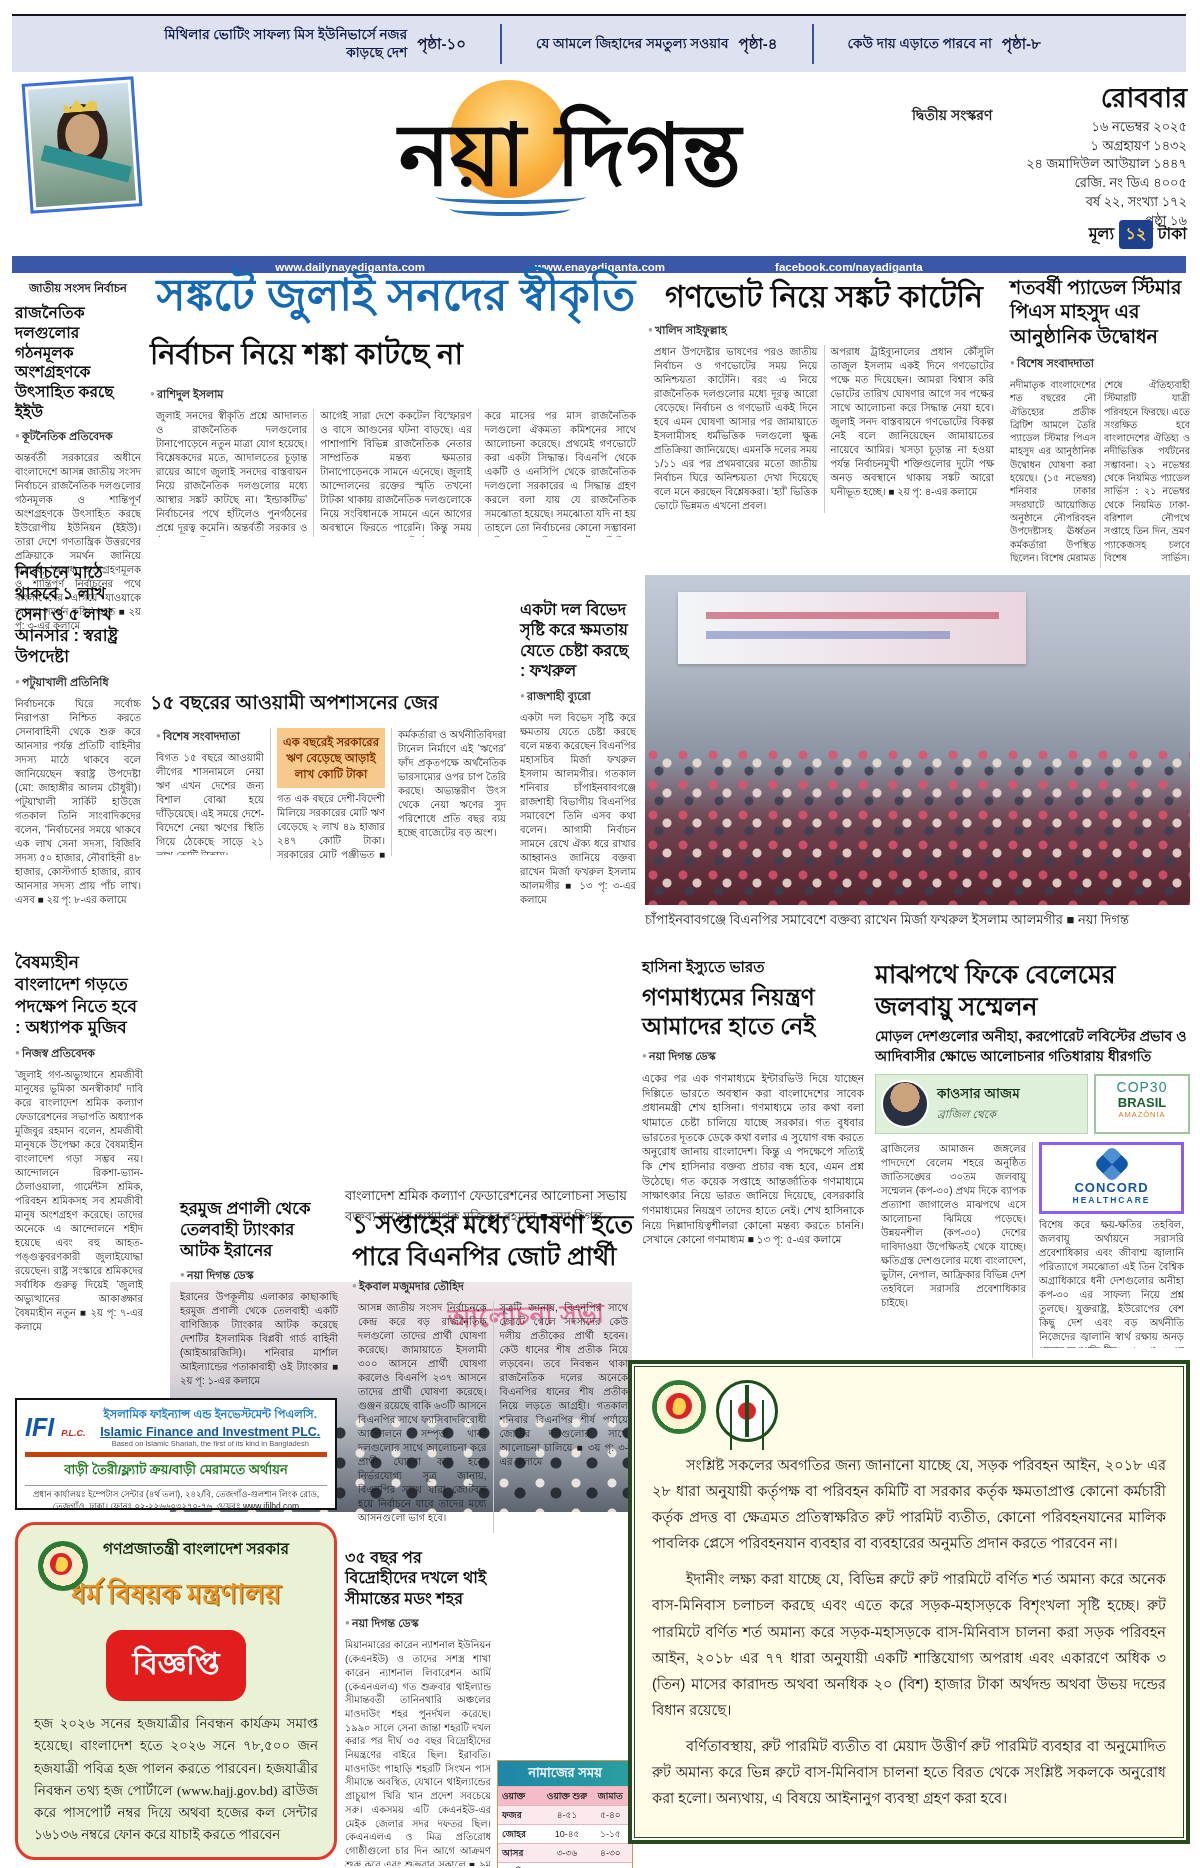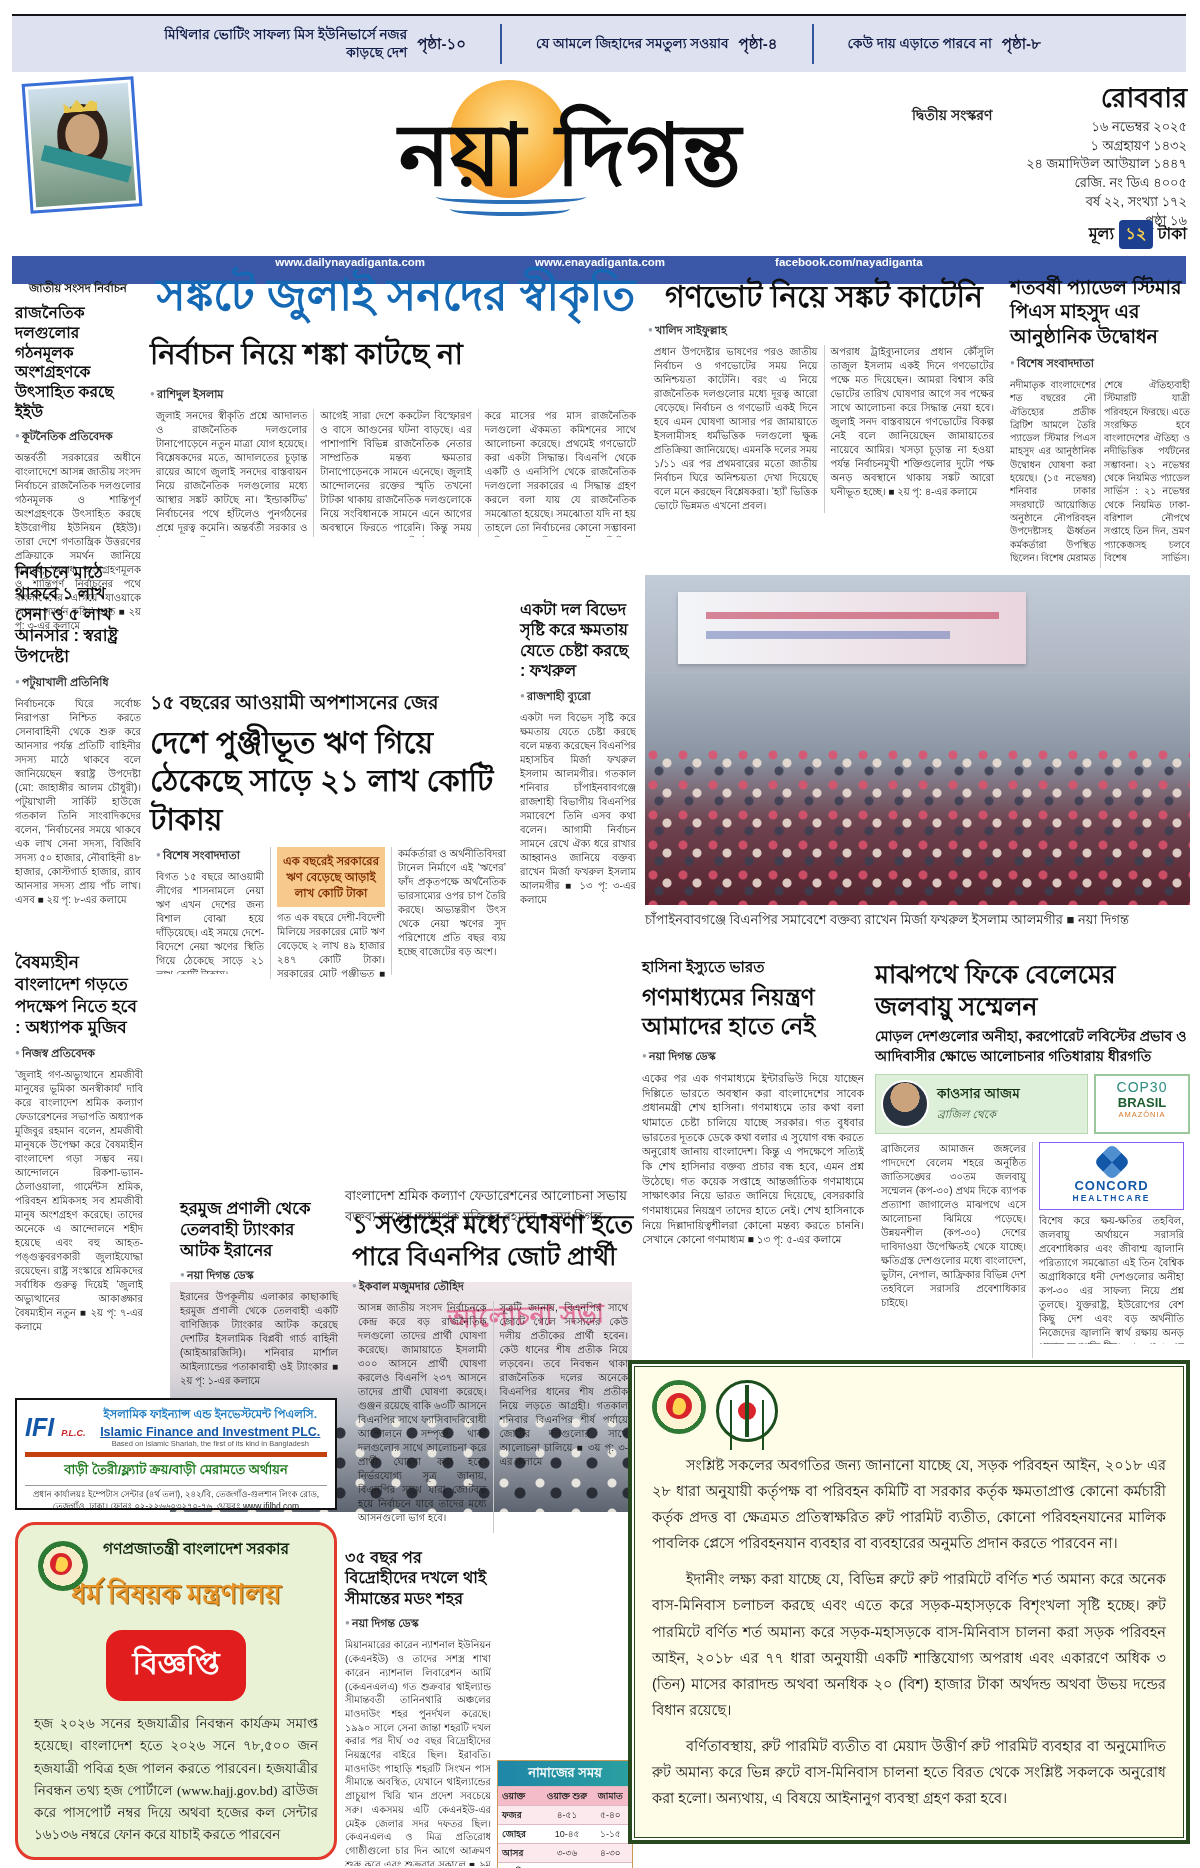--- a/index.html
+++ b/index.html
@@ -27,21 +27,21 @@
        background:radial-gradient(circle at 50% 38%,#ffe49a 0%,#f9b23f 55%,#ef8a2c 100%);}
   .wave{position:absolute;height:10px;border-bottom:4px solid #2b6fb8;border-radius:50%;}
   .logo-text{position:absolute;left:0;top:28px;width:660px;text-align:center;font-size:86px;line-height:1.15;
              font-weight:800;color:#0c0c0c;font-family:"DejaVu Sans","Liberation Sans",sans-serif;}
   .edition{left:912px;top:104px;font-size:14px;font-weight:bold;color:#222;}
   .date-block{left:965px;top:84px;width:222px;text-align:right;}
   .date-day{font-size:27px;font-weight:bold;color:#111;line-height:1.1;margin-bottom:4px;}
   .date-line{font-size:13px;color:#141414;line-height:1.45;}
   .price-line{left:965px;top:220px;width:222px;text-align:right;font-size:16px;font-weight:bold;color:#111;}
   .price-chip{display:inline-block;background:#1d3f8f;color:#ffd34d;padding:1px 7px;border-radius:4px;font-weight:bold;}
-  .url-bar{left:12px;top:256px;width:1174px;height:28px;background:#3b58a8;display:flex;align-items:flex-start;
+  .url-bar{left:12px;top:256px;width:1174px;height:17px;background:#3b58a8;display:flex;align-items:flex-end;
            justify-content:center;gap:110px;}
   .url-bar span{color:#fff;font-size:11.5px;font-weight:bold;}
   
   .kicker{font-weight:bold;color:#131313;}
   .hl{font-weight:bold;color:#0f0f0f;line-height:1.28;}
   .byline{font-size:11px;font-weight:bold;color:#2c2c2c;margin:6px 0 4px 0;}
   .byline::before{content:"● ";color:#9aa0a8;font-size:8px;vertical-align:2px;}
   .body-txt{font-size:10px;line-height:1.4;text-align:justify;color:#1d1d1d;overflow:hidden;}
   .cols{display:flex;}
   .cols .c{flex:1;padding:0 6px;}
@@ -74,21 +74,21 @@
   
   .chip{background:#def0d9;border:1px solid #b9d6b2;display:flex;align-items:center;gap:8px;padding:5px;}
   .chip .ph{width:44px;height:44px;border-radius:50%;background:radial-gradient(circle at 50% 35%,#caa27c 0 40%,#27313f 41%);
             border:2px solid #fff;}
   .chip .nm{font-size:13.5px;font-weight:800;color:#143014;}
   .chip .fr{font-size:11px;font-style:italic;color:#3c5a3c;}
   .cop30{background:#fff;border:2px solid #9cc79a;text-align:center;padding:3px 4px;}
   .cop30 .a{font-size:14px;color:#2e8b80;letter-spacing:1px;}
   .cop30 .b{font-size:13px;font-weight:800;color:#1d5c2e;}
   .cop30 .c{font-size:7.5px;color:#d07a2a;letter-spacing:1px;}
-  .concord{border:1px solid #8b5cf6;text-align:center;padding:6px 2px;background:#fff;}
+  .concord{border:3px solid #8b5cf6;text-align:center;padding:6px 2px;background:#fff;}
   .concord .mark{width:26px;height:26px;margin:0 auto 3px auto;background:conic-gradient(#1257a8 0 90deg,#4f8fd0 90deg 180deg,#1257a8 180deg 270deg,#4f8fd0 270deg 360deg);border-radius:6px;transform:rotate(45deg);}
   .concord .n1{font-size:13px;font-weight:800;color:#1257a8;letter-spacing:1px;}
   .concord .n2{font-size:8.5px;font-weight:bold;color:#1257a8;letter-spacing:2px;}
   
   .ifi{border:2px solid #111;background:#fff;padding:6px 8px;box-sizing:border-box;}
   .ifi-top{display:flex;align-items:center;gap:8px;}
   .ifi-logo{font-size:25px;font-weight:800;color:#1257a8;font-style:italic;}
   .ifi-logo small{font-size:9px;color:#c22;}
   .ifi-names{flex:1;text-align:center;}
   .ifi-bn{font-size:11.5px;font-weight:bold;color:#1a7ac2;}
@@ -230,21 +230,20 @@
   </div>
 
   <div class="abs" style="left:1010px;top:276px;width:180px;">
     <div class="hl" style="font-size:19px;">শতবর্ষী প্যাডেল স্টিমার পিএস মাহসুদ এর আনুষ্ঠানিক উদ্বোধন</div>
     <div class="byline">বিশেষ সংবাদদাতা</div>
     <div class="body-txt" style="height:190px;column-count:2;column-gap:8px;column-rule:1px solid #c9c9c9;font-size:9.5px;">নদীমাতৃক বাংলাদেশের শত বছরের নৌ ঐতিহ্যের প্রতীক ব্রিটিশ আমলে তৈরি প্যাডেল স্টিমার পিএস মাহসুদ এর আনুষ্ঠানিক উদ্বোধন ঘোষণা করা হয়েছে। (১৫ নভেম্বর) শনিবার ঢাকার সদরঘাটে আয়োজিত অনুষ্ঠানে নৌপরিবহন উপদেষ্টাসহ ঊর্ধ্বতন কর্মকর্তারা উপস্থিত ছিলেন। বিশেষ মেরামত শেষে ঐতিহ্যবাহী স্টিমারটি যাত্রী পরিবহনে ফিরছে। এতে সংরক্ষিত হবে বাংলাদেশের ঐতিহ্য ও নদীভিত্তিক পর্যটনের সম্ভাবনা। ২১ নভেম্বর থেকে নিয়মিত প্যাডেল সার্ভিস : ২১ নভেম্বর থেকে নিয়মিত ঢাকা-বরিশাল নৌপথে সপ্তাহে তিন দিন, ভ্রমণ প্যাকেজসহ চলবে বিশেষ সার্ভিস। আয়োজকরা জানান, বাংলাদেশের ঐতিহ্য ও নদীপ্রেমীদের জন্য এ এক নতুন অভিজ্ঞতা হবে। ■ ১৩ পৃ: ৭-এর কলামে</div>
   </div>
 
   <div class="abs" style="left:150px;top:688px;width:362px;">
     <div class="kicker" style="font-size:19px;">১৫ বছরের আওয়ামী অপশাসনের জের</div>
-    <div class="hl" style="font-size:30px;margin-top:4px;">দেশে পুঞ্জীভূত ঋণ গিয়ে ঠেকেছে সাড়ে ২১ লাখ কোটি টাকায়</div>
     <div class="cols" style="height:132px;margin-top:8px;">
       <div class="c">
         <div class="byline" style="margin-top:0;">বিশেষ সংবাদদাতা</div>
         <div class="body-txt" style="height:104px;">বিগত ১৫ বছরে আওয়ামী লীগের শাসনামলে নেয়া ঋণ এখন দেশের জন্য বিশাল বোঝা হয়ে দাঁড়িয়েছে। এই সময়ে দেশে-বিদেশে নেয়া ঋণের স্থিতি গিয়ে ঠেকেছে সাড়ে ২১ লাখ কোটি টাকায়।</div>
       </div>
       <div class="c">
         <div class="orange-box">এক বছরেই সরকারের ঋণ বেড়েছে আড়াই লাখ কোটি টাকা</div>
         <div class="body-txt" style="height:66px;margin-top:4px;">গত এক বছরে দেশী-বিদেশী মিলিয়ে সরকারের মোট ঋণ বেড়েছে ২ লাখ ৪৯ হাজার ২৪৭ কোটি টাকা। সরকারের মোট পুঞ্জীভূত ■ ১৩ পৃ: ৫-এর কলামে</div>
       </div>
       <div class="c body-txt" style="height:128px;">কর্মকর্তারা ও অর্থনীতিবিদরা টানেল নির্মাণে এই ‘ঋণের’ ফাঁদ প্রকৃতপক্ষে অর্থনৈতিক ভারসাম্যের ওপর চাপ তৈরি করছে। অভ্যন্তরীণ উৎস থেকে নেয়া ঋণের সুদ পরিশোধে প্রতি বছর ব্যয় হচ্ছে বাজেটের বড় অংশ।</div>

